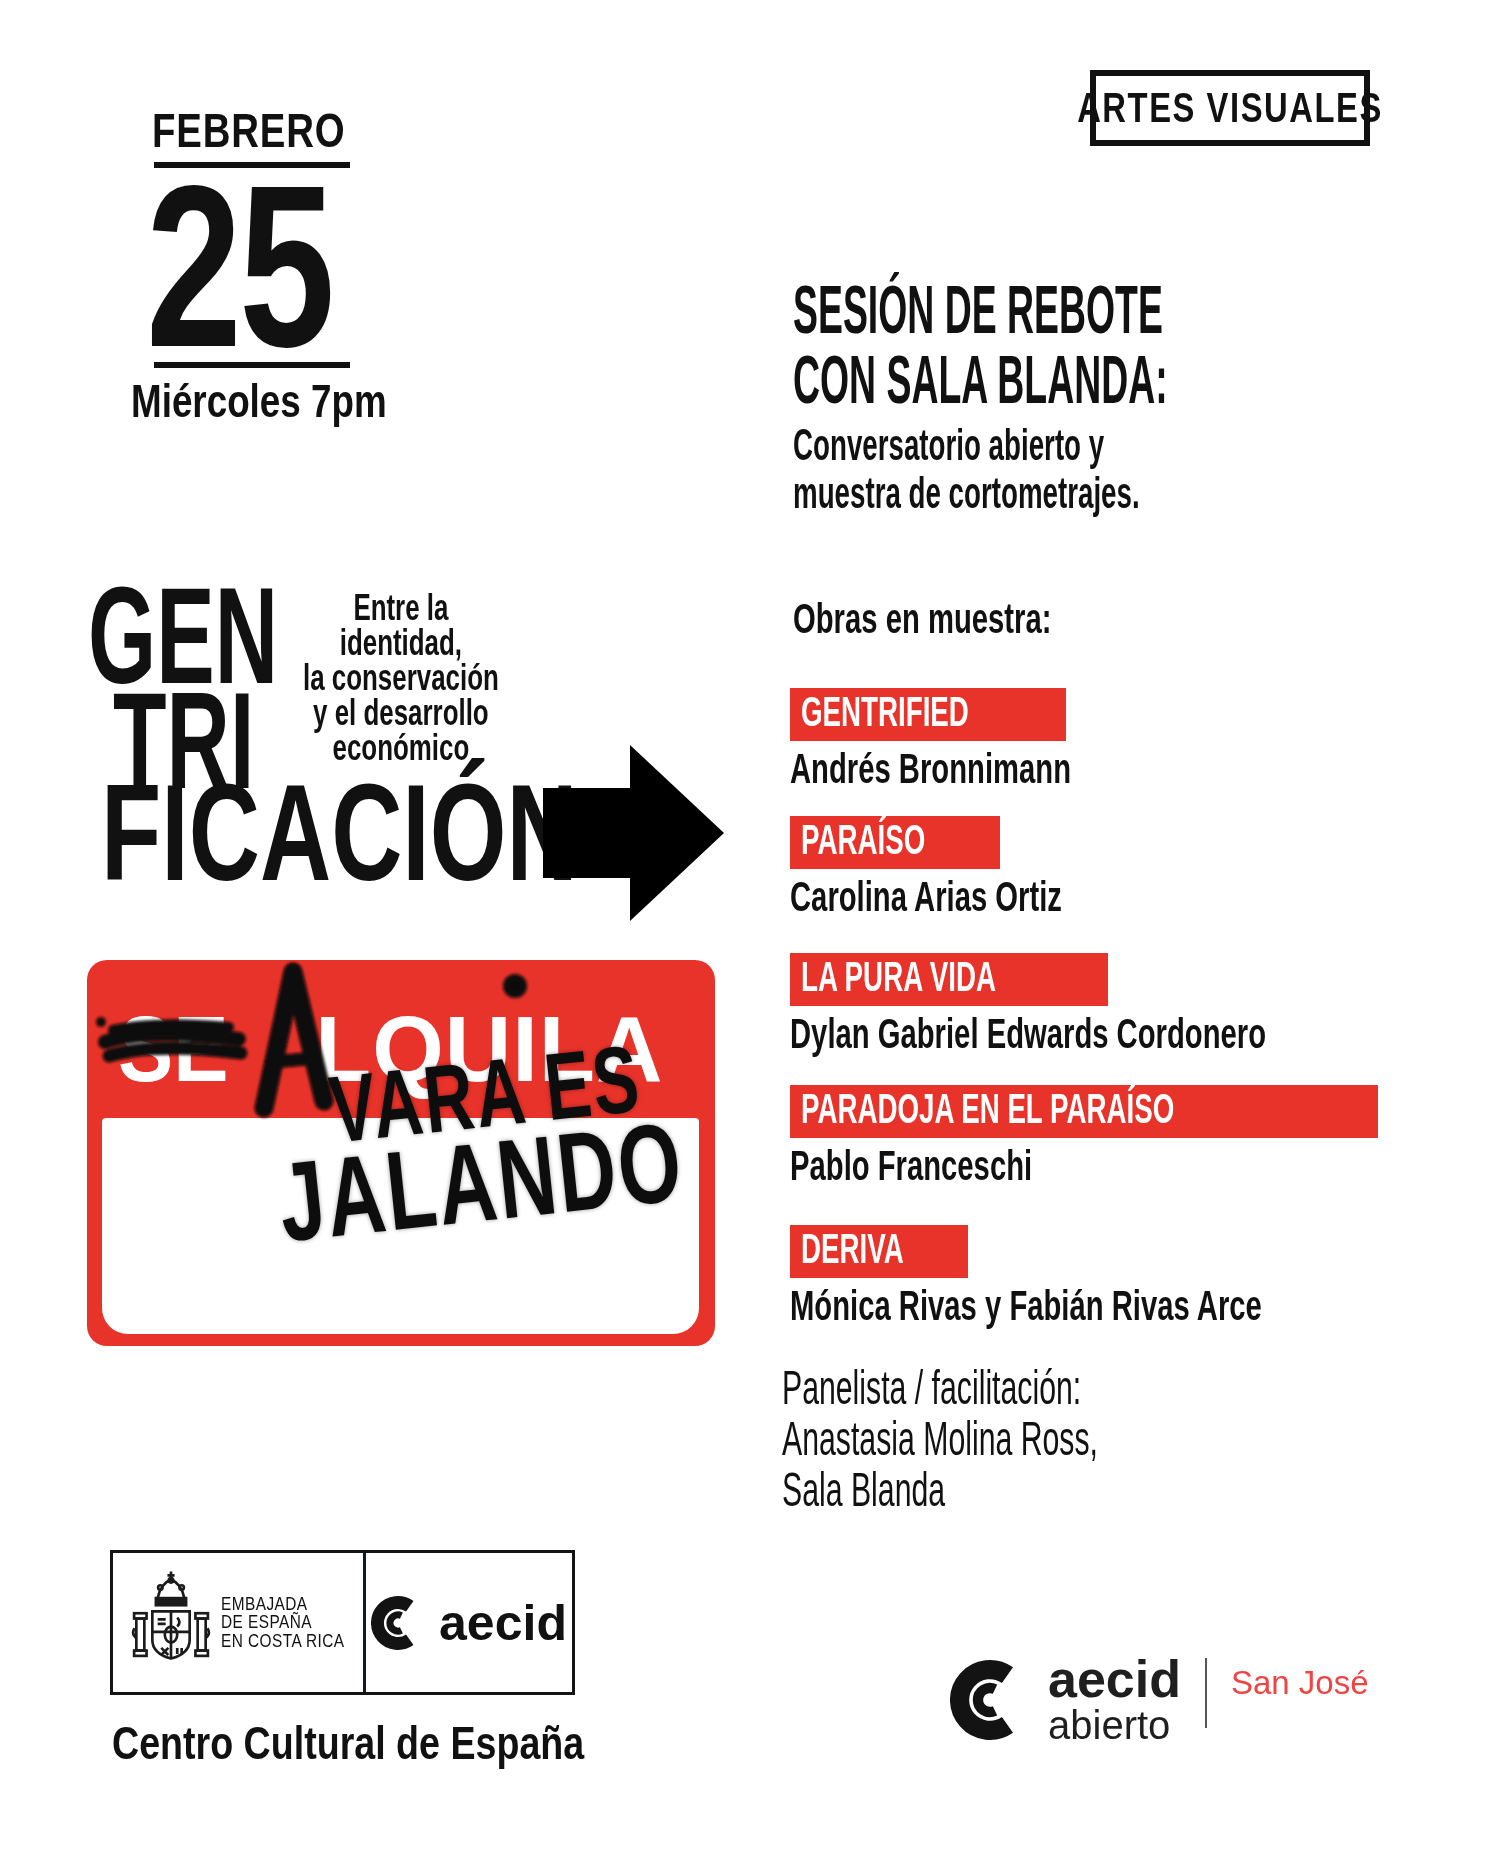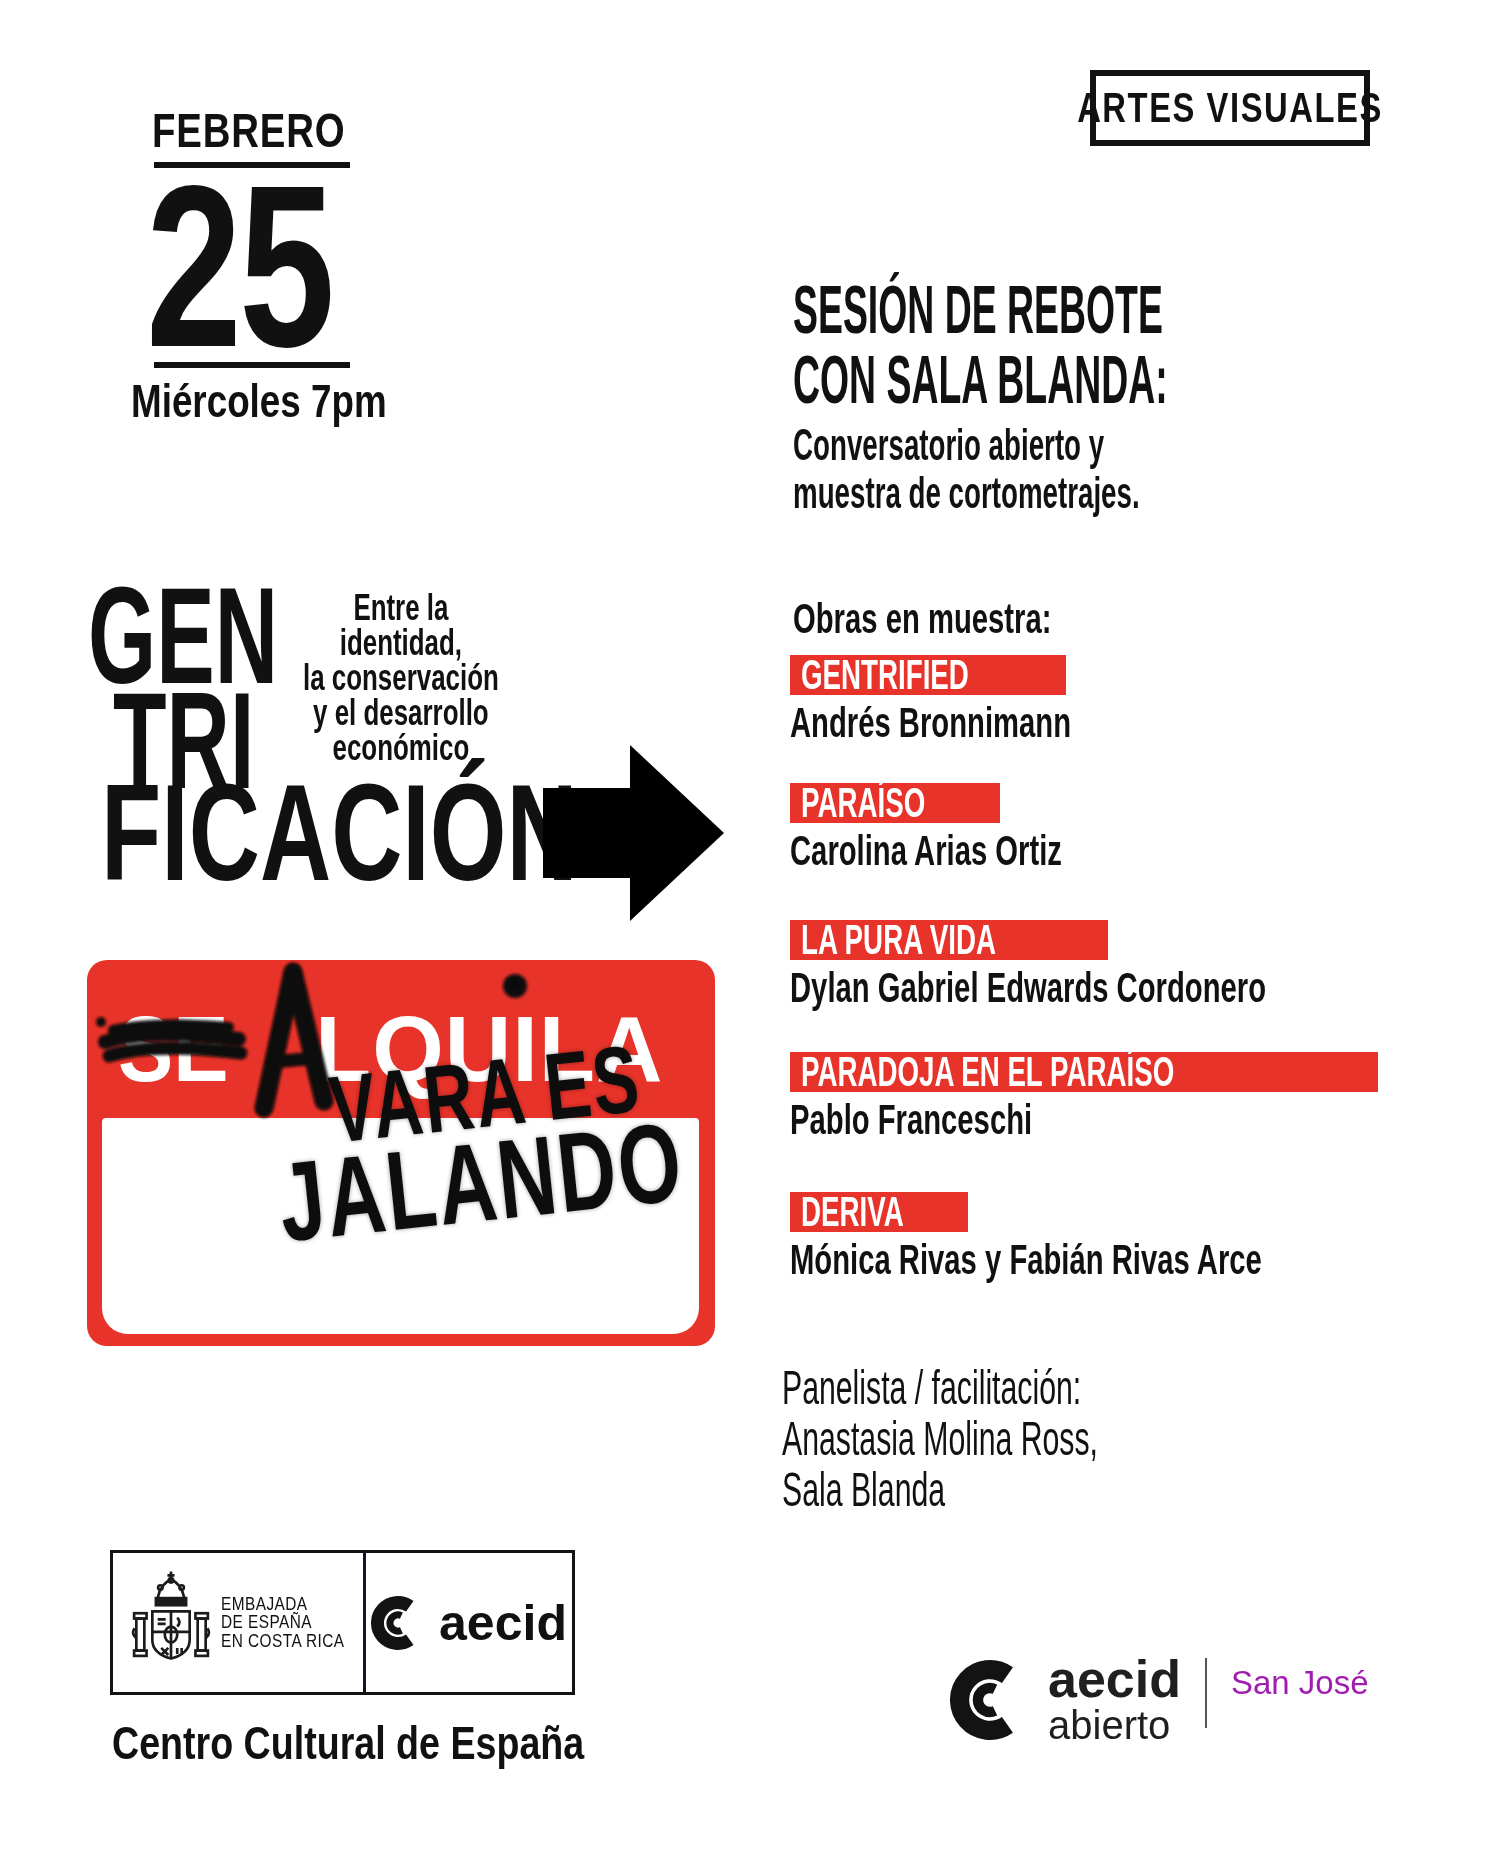--- a/index.html
+++ b/index.html
@@ -14,21 +14,21 @@
   .weekday{left:131px;top:378px;font-size:46px;line-height:46px;font-weight:bold;}
   
   .badge{left:1090px;top:70px;width:280px;height:76px;border:6px solid #111;box-sizing:border-box;
          display:flex;align-items:center;justify-content:center;}
   .badge span{font-size:42px;font-weight:bold;letter-spacing:2px;transform:scaleX(.78);transform-origin:center;white-space:nowrap;}
   
   .title{left:793px;top:274px;font-size:68px;line-height:70px;font-weight:bold;}
   .subtitle{left:793px;top:421px;font-size:44px;line-height:48px;font-weight:bold;}
   .works-header{left:793px;top:594px;font-size:43px;line-height:48px;font-weight:bold;}
   .work{left:790px;}
-  .work-title{height:40px;display:inline-flex;align-items:center;background:#E8332A;padding:0 11px;}
+  .work-title{height:53px;display:inline-flex;background:#E8332A;padding:0 11px;margin-top:33px;}
   .work-title span{color:#fff;font-size:42px;font-weight:bold;transform:scaleX(.66);transform-origin:0 50%;white-space:nowrap;}
   .work-author{margin-top:3px;font-size:43px;line-height:48px;font-weight:bold;}
   .panel{left:782px;top:1362px;font-size:48px;line-height:51px;font-weight:normal;}
   
   .gen{left:88px;top:567px;font-size:137px;line-height:137px;font-weight:bold;}
   .tri{left:113px;top:672px;font-size:137px;line-height:137px;font-weight:bold;}
   .fic{left:101px;top:764px;font-size:137px;line-height:137px;font-weight:bold;}
   .tagline{left:303px;top:590px;font-size:37px;line-height:35px;font-weight:bold;text-align:center;}
   .arrow-shaft{left:543px;top:788px;width:90px;height:90px;background:#000;}
   .arrow-head{left:630px;top:745px;width:0;height:0;border-top:88px solid transparent;
@@ -50,21 +50,21 @@
   .logo-cell-left{width:253px;border-right:3px solid #0f172a;box-sizing:border-box;display:flex;align-items:center;padding-left:18px;}
   .logo-cell-right{flex:1;display:flex;align-items:center;justify-content:center;gap:14px;}
   .embassy-text{font-size:17.5px;line-height:18.5px;font-weight:400;margin-left:10px;transform:scaleX(.88);transform-origin:0 50%;letter-spacing:.5px;}
   .aecid-word{font-size:50px;font-weight:bold;letter-spacing:0;}
   .centro{left:112px;top:1718px;font-size:47px;line-height:50px;font-weight:bold;}
   .cultura-lockup{left:950px;top:1652px;display:flex;align-items:flex-start;}
   .cl-text{margin-left:18px;margin-top:2px;}
   .cl-aecid{font-size:52px;line-height:50px;font-weight:bold;color:#1f1f1f;}
   .cl-cultura{font-size:40px;line-height:42px;font-weight:400;color:#1f1f1f;}
   .cl-divider{width:2px;height:70px;background:#555;margin:6px 0 0 24px;}
-  .cl-city{margin:12px 0 0 24px;font-size:33px;font-weight:400;color:#a21caf;}
+  .cl-city{margin:12px 0 0 24px;font-size:33px;font-weight:400;color:#ef4444;}
 </style>
 </head>
 <body>
 
 <div id="poster">
 
   <div class="abs month">
     <span class="cond" style="transform:scaleX(.8);">FEBRERO</span>
   </div>
   <div class="abs rule" style="top:162px;"></div>

